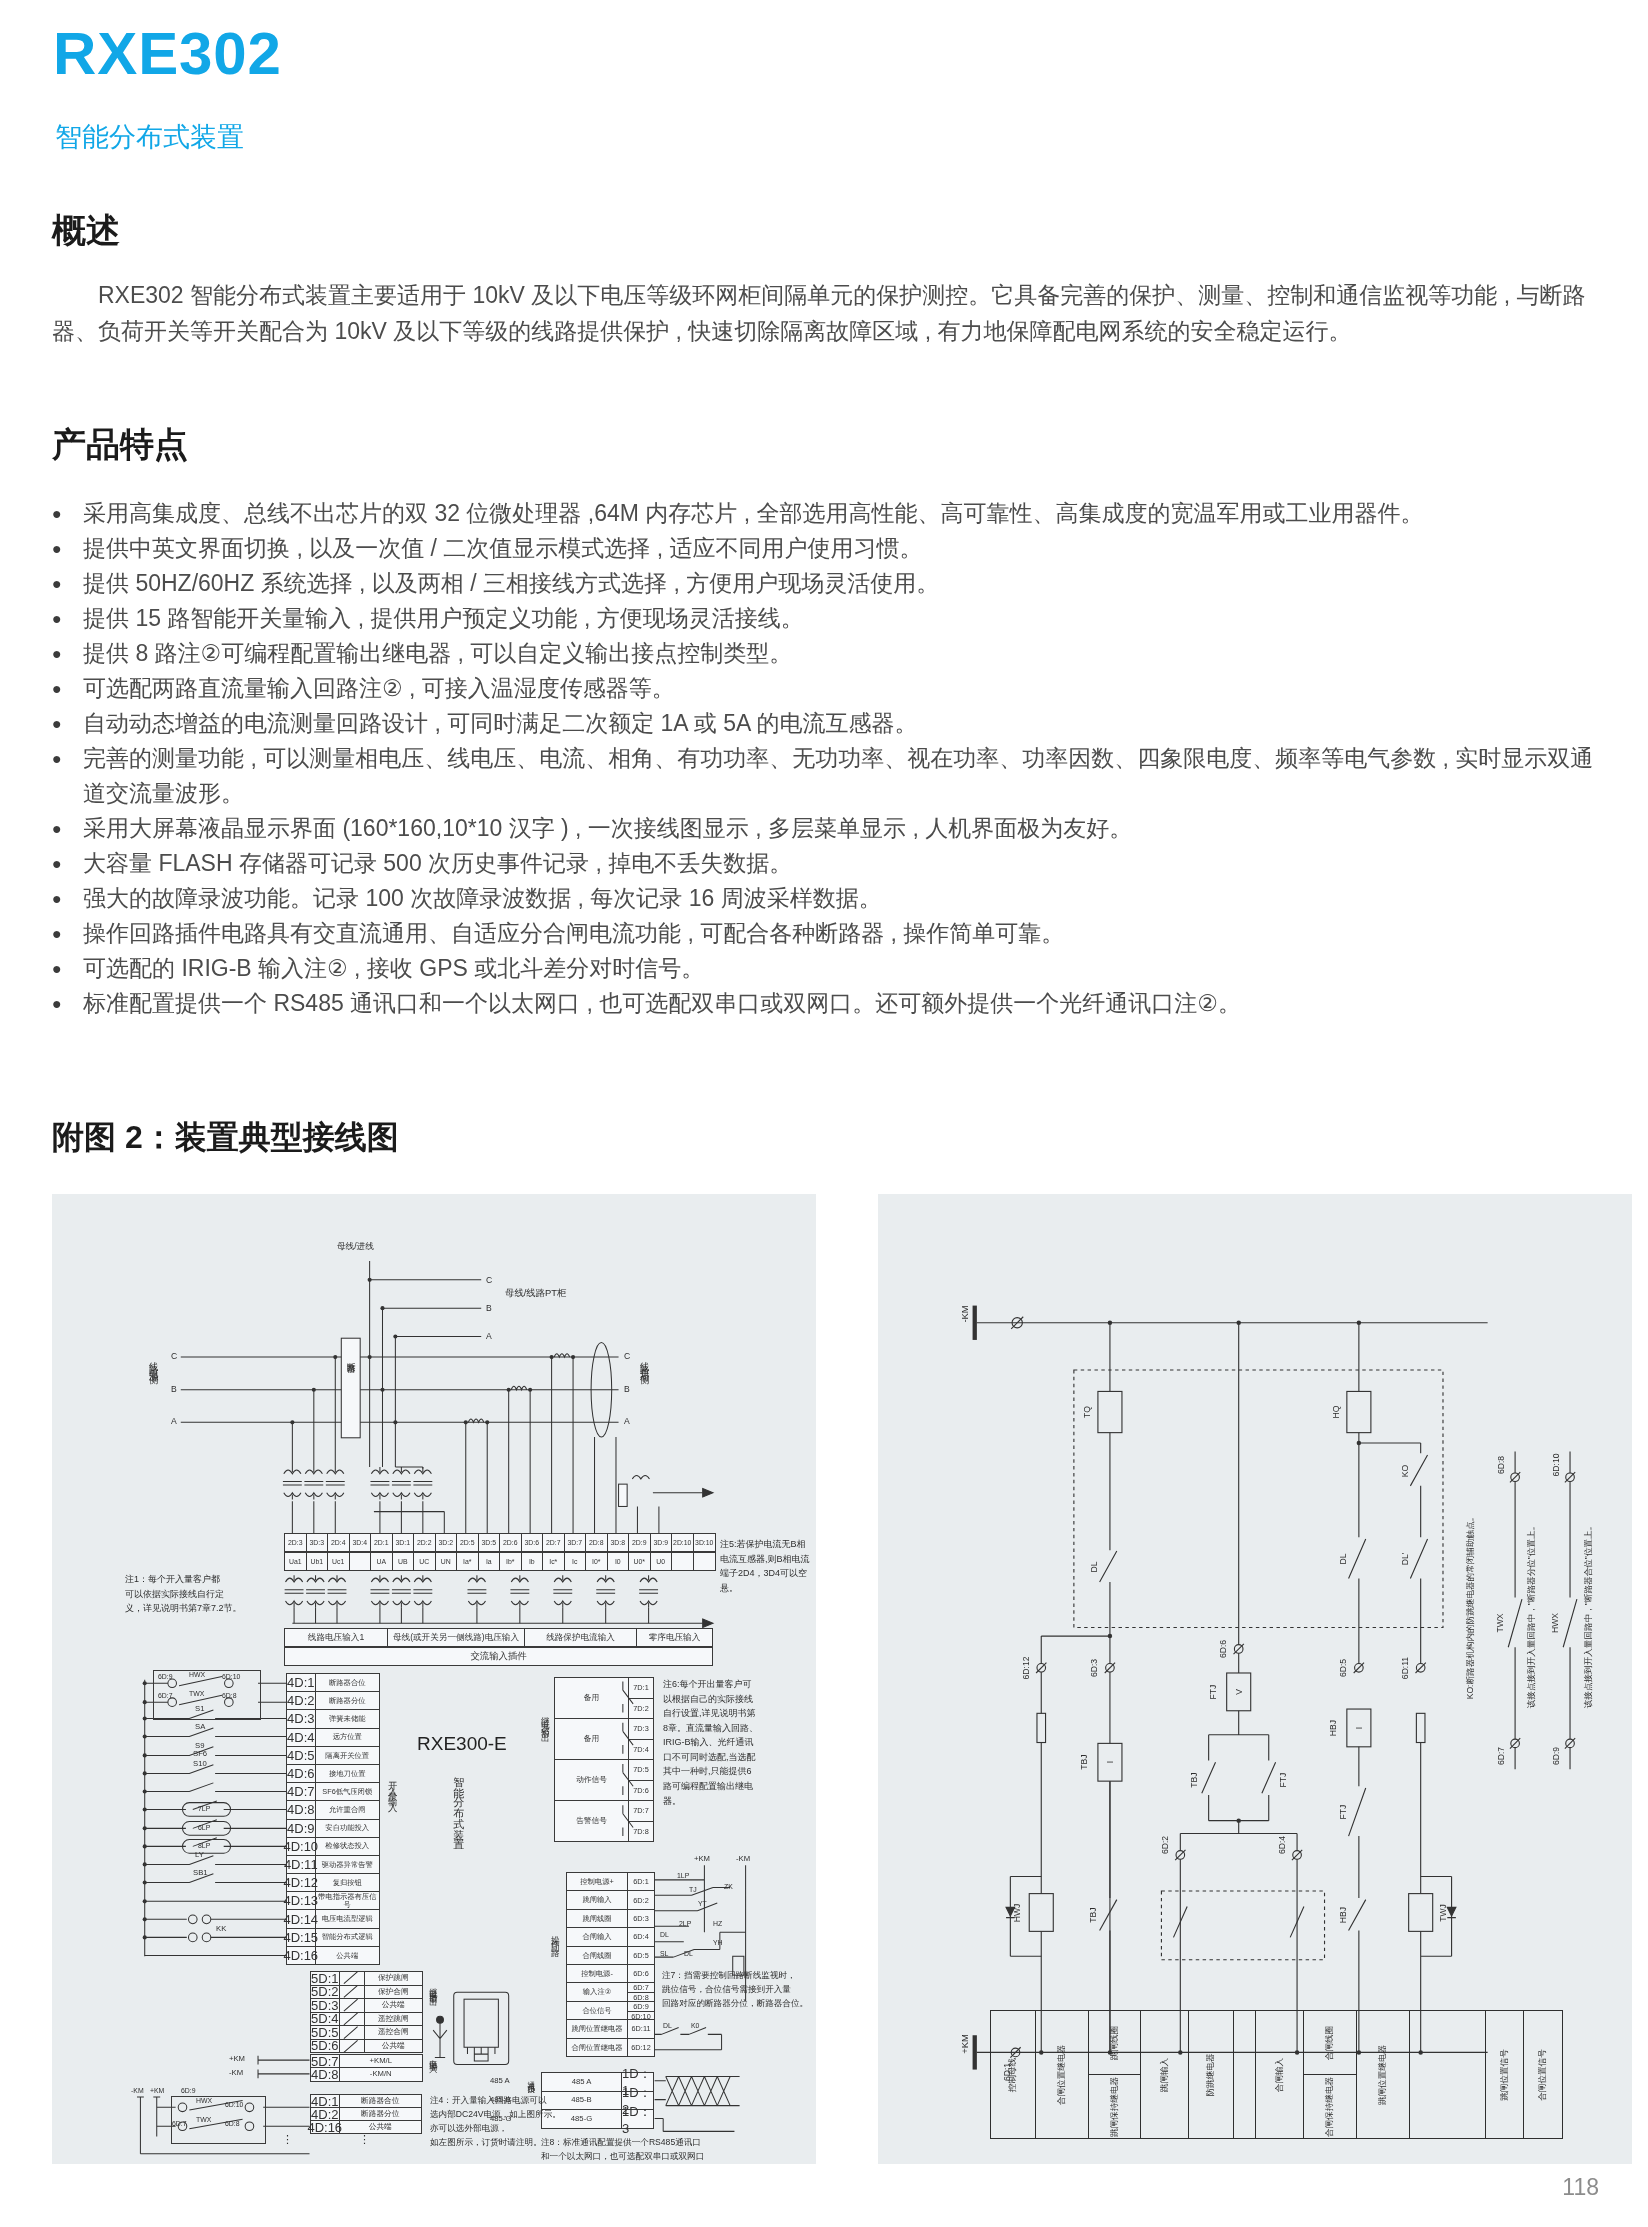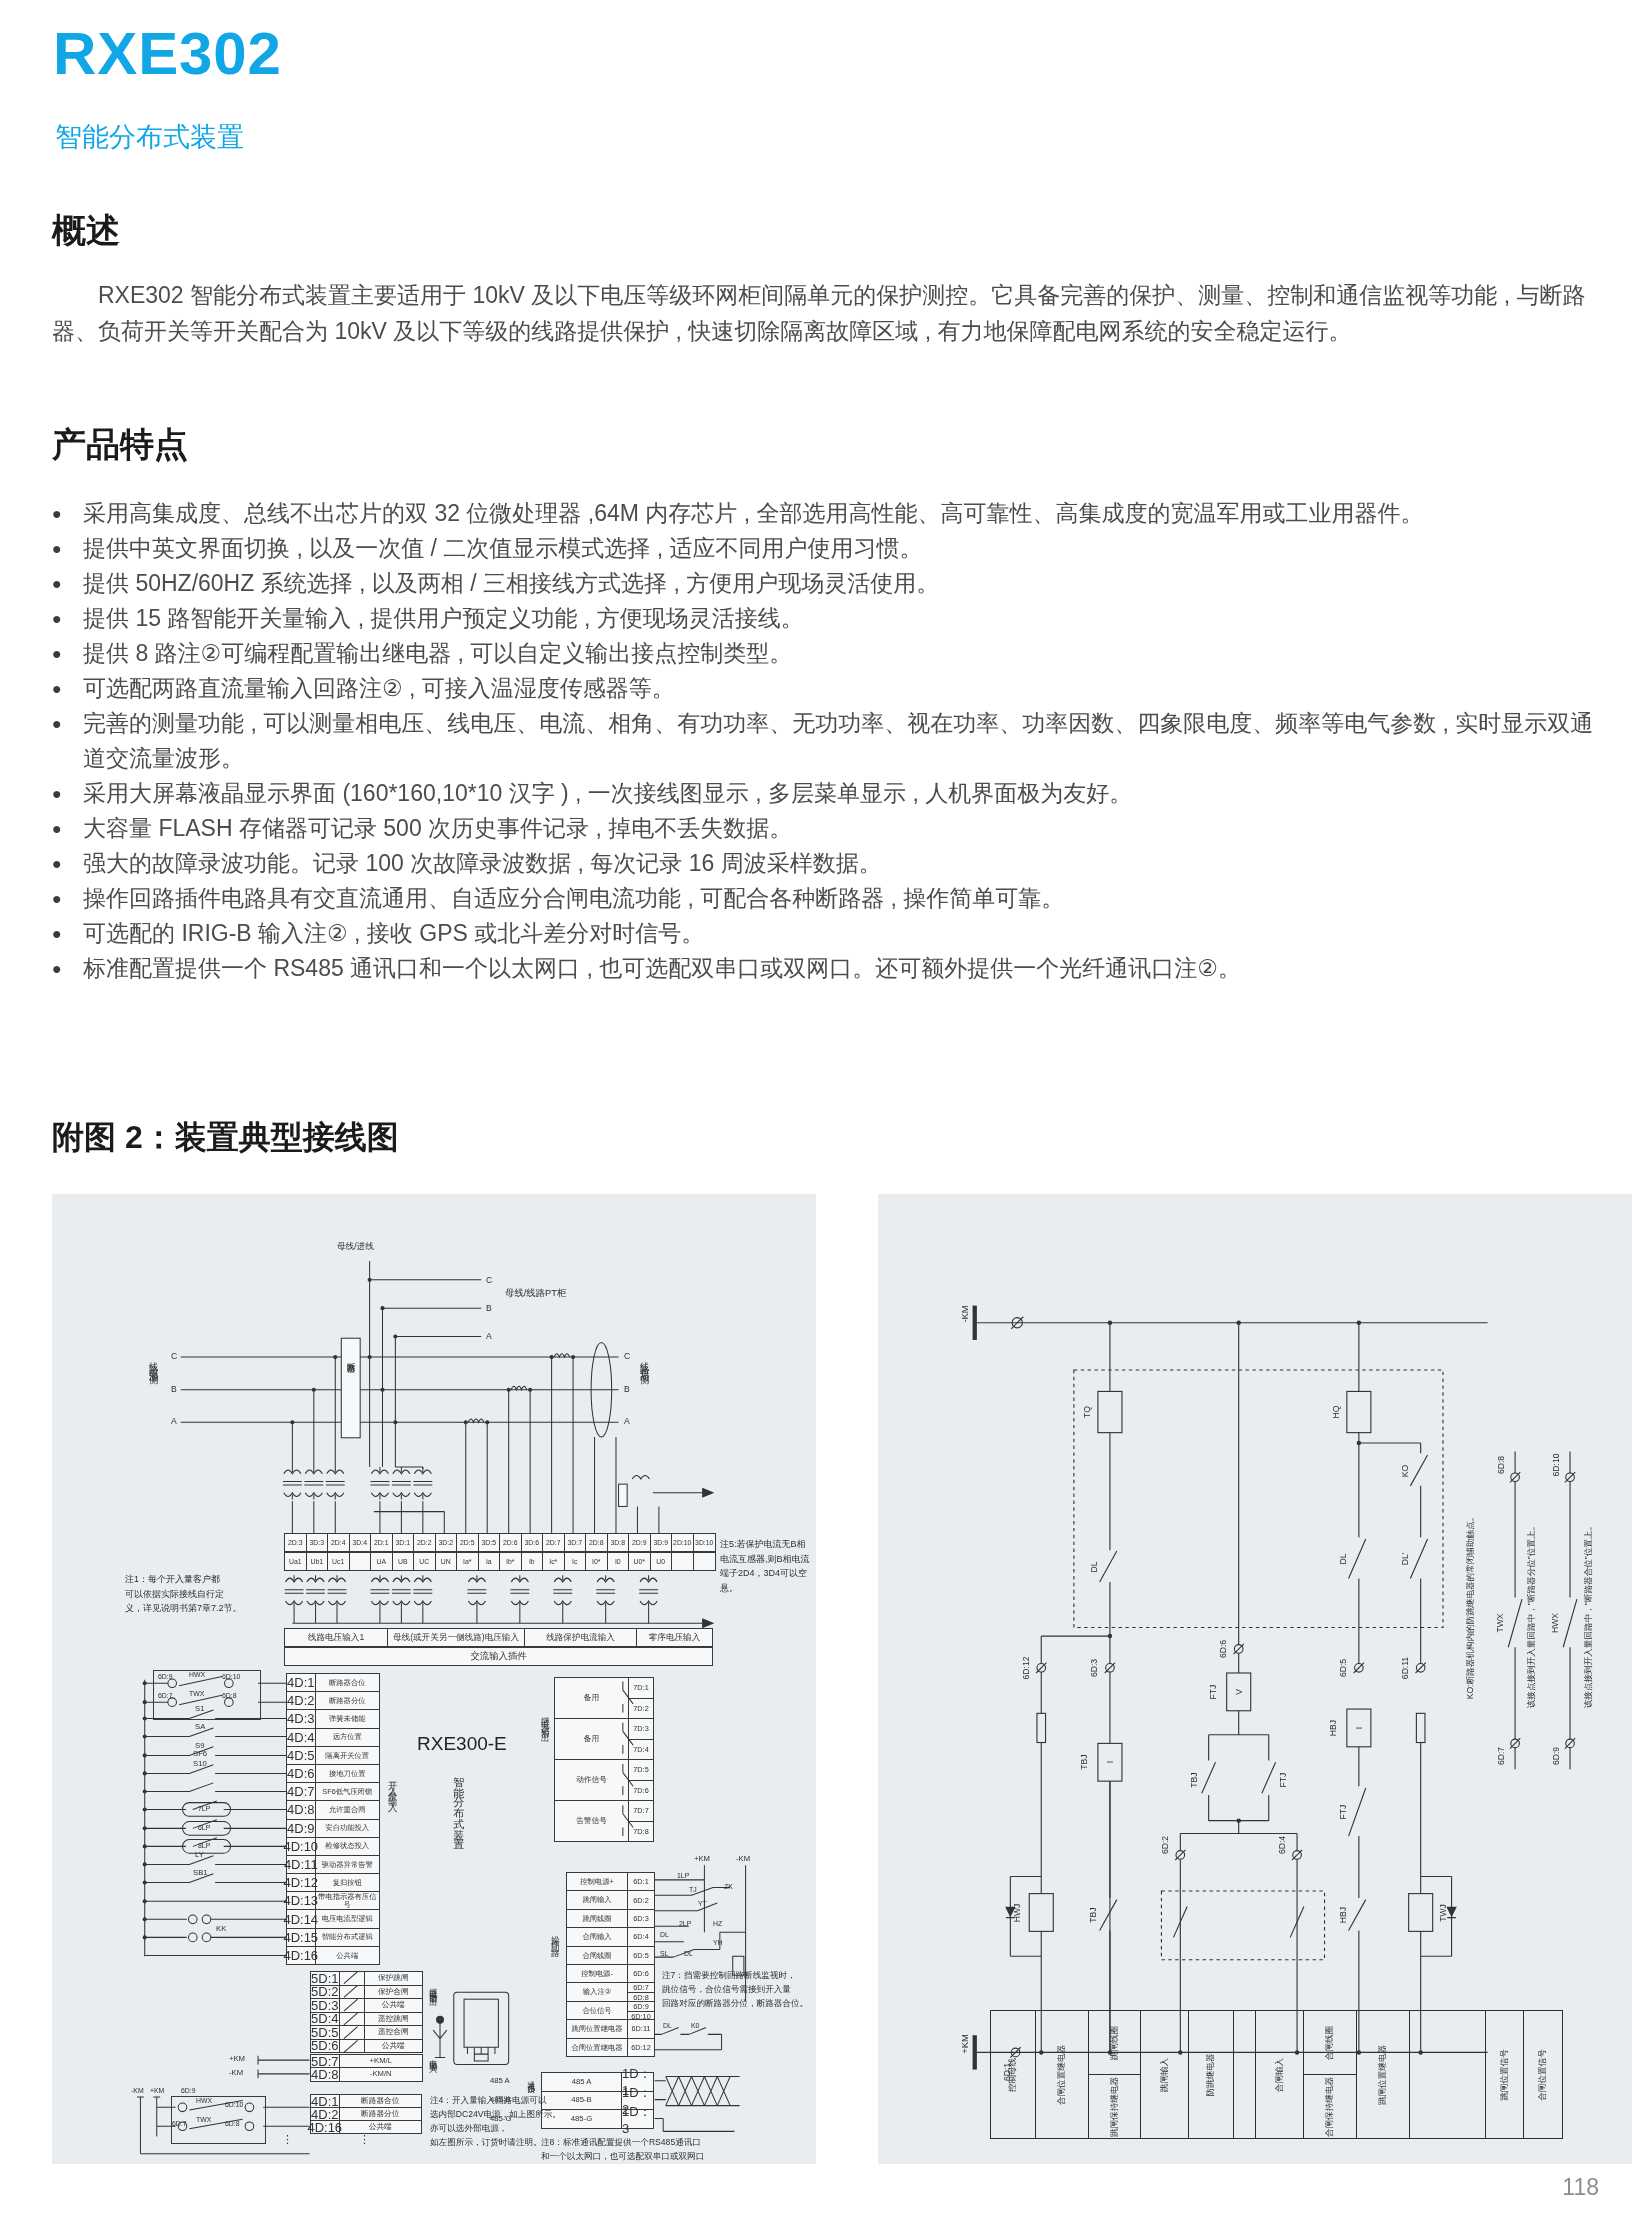--- a/index.html
+++ b/index.html
@@ -60,20 +60,21 @@
 
   <div class="abs h2" style="left:52px;top:422px;">产品特点</div>
   <ul class="abs feat-list">
 
   <li>采用高集成度、总线不出芯片的双 32 位微处理器 ,64M 内存芯片 , 全部选用高性能、高可靠性、高集成度的宽温军用或工业用器件。</li>
       <li>提供中英文界面切换 , 以及一次值 / 二次值显示模式选择 , 适应不同用户使用习惯。</li>
       <li>提供 50HZ/60HZ 系统选择 , 以及两相 / 三相接线方式选择 , 方便用户现场灵活使用。</li>
       <li>提供 15 路智能开关量输入 , 提供用户预定义功能 , 方便现场灵活接线。</li>
       <li>提供 8 路注②可编程配置输出继电器 , 可以自定义输出接点控制类型。</li>
       <li>可选配两路直流量输入回路注② , 可接入温湿度传感器等。</li>
+      <li>自动动态增益的电流测量回路设计 , 可同时满足二次额定 1A 或 5A 的电流互感器。</li>
       <li>完善的测量功能 , 可以测量相电压、线电压、电流、相角、有功功率、无功功率、视在功率、功率因数、四象限电度、频率等电气参数 , 实时显示双通道交流量波形。</li>
       <li>采用大屏幕液晶显示界面 (160*160,10*10 汉字 ) , 一次接线图显示 , 多层菜单显示 , 人机界面极为友好。</li>
       <li>大容量 FLASH 存储器可记录 500 次历史事件记录 , 掉电不丢失数据。</li>
       <li>强大的故障录波功能。记录 100 次故障录波数据 , 每次记录 16 周波采样数据。</li>
       <li>操作回路插件电路具有交直流通用、自适应分合闸电流功能 , 可配合各种断路器 , 操作简单可靠。</li>
       <li>可选配的 IRIG-B 输入注② , 接收 GPS 或北斗差分对时信号。</li>
       <li>标准配置提供一个 RS485 通讯口和一个以太网口 , 也可选配双串口或双网口。还可额外提供一个光纤通讯口注②。</li>
     </ul>
 
   <div class="abs caption" style="left:52px;top:1116px;">附图 2：装置典型接线图</div>
@@ -432,20 +433,29 @@
         </div>
 
         <div class="trow">
           <div class="tlab" style="font-size:7.7px;">告警信号</div>
           <div class="tcol">
             <div class="tcell">7D:7</div>
             <div class="tcell">7D:8</div>
           </div>
         </div>
       </div>
+    <div class="note" style="left:611px;top:483px;width:146px;">注6:每个开出量客户可
+以根据自己的实际接线
+自行设置,详见说明书第
+8章。直流量输入回路、
+IRIG-B输入、光纤通讯
+口不可同时选配,当选配
+其中一种时,只能提供6
+路可编程配置输出继电
+器。</div>
 
     <div class="lb vt" style="left:498px;top:735px;font-size:8.6px;letter-spacing:4.3px;">操作回路</div>
     <div class="tbl" style="left:514px;top:678px;width:89px;height:185px;">
 
         <div class="trow">
           <div class="tlab" style="font-size:7.3px;">控制电源+</div>
           <div class="tcol" style="width:26px;">
             <div class="tcell">6D:1</div>
           </div>
         </div>

